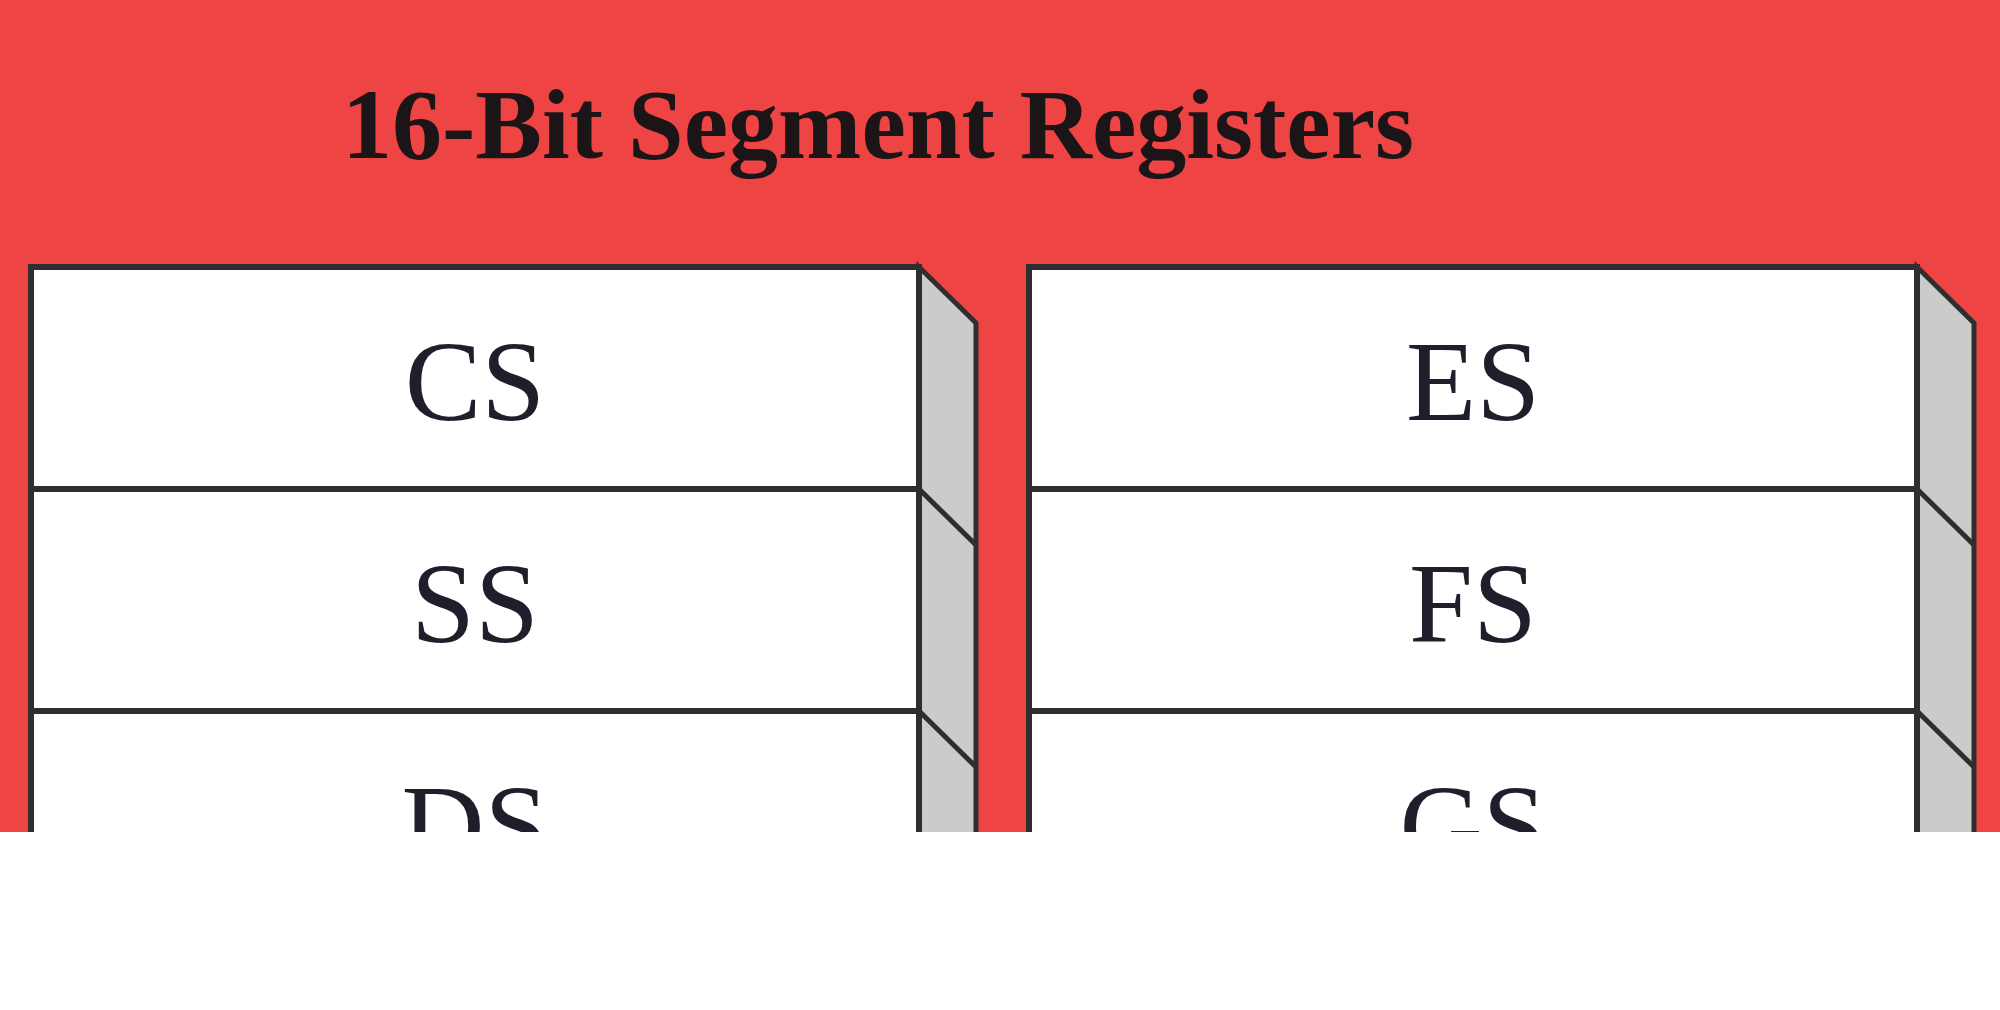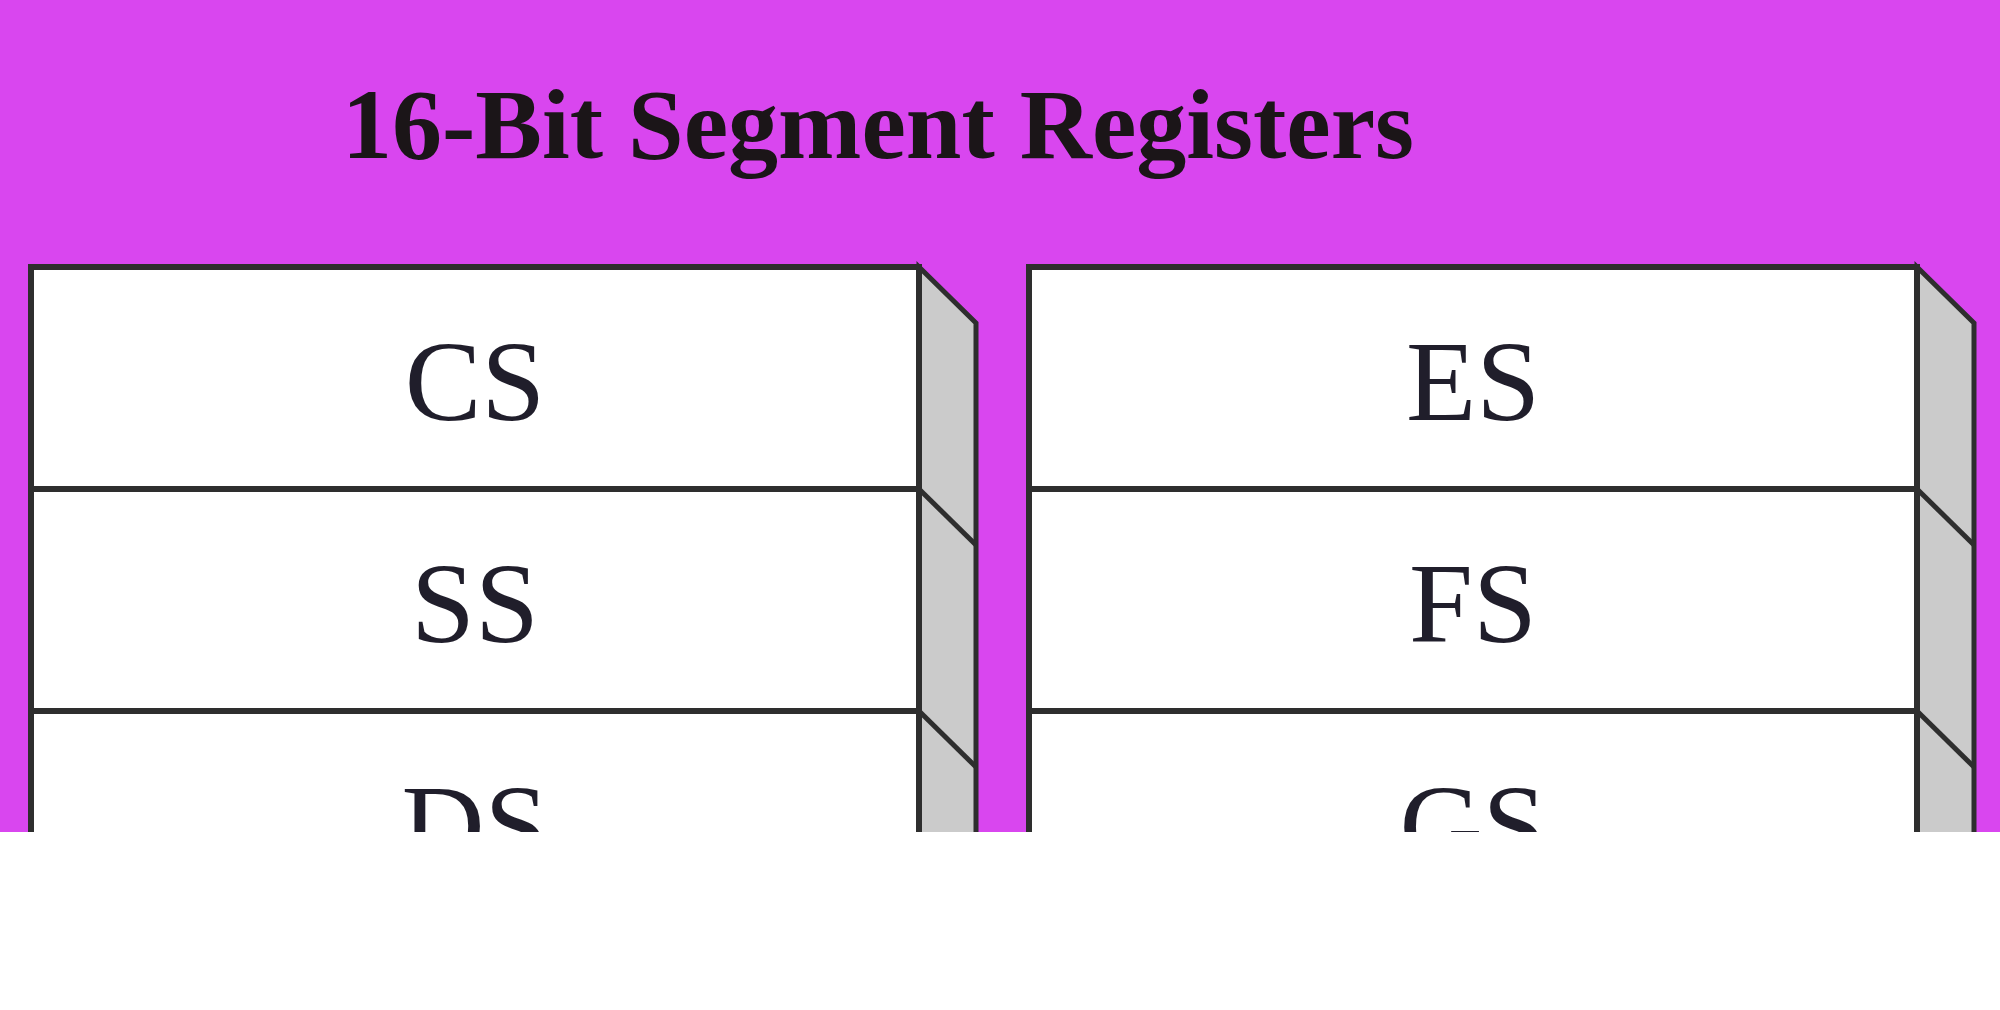--- a/index.html
+++ b/index.html
@@ -4,21 +4,21 @@
 <style>
   html, body {
     margin: 0;
     padding: 0;
     background: #ffffff;
   }
   .canvas {
     position: relative;
     width: 2000px;
     height: 832px;
-    background: #d946ef;
+    background: #ef4444;
     overflow: hidden;
     font-family: "Liberation Serif", serif;
   }
   svg {
     position: absolute;
     left: 0;
     top: 0;
   }
   .title-text {
     font-family: "Liberation Serif", serif;

